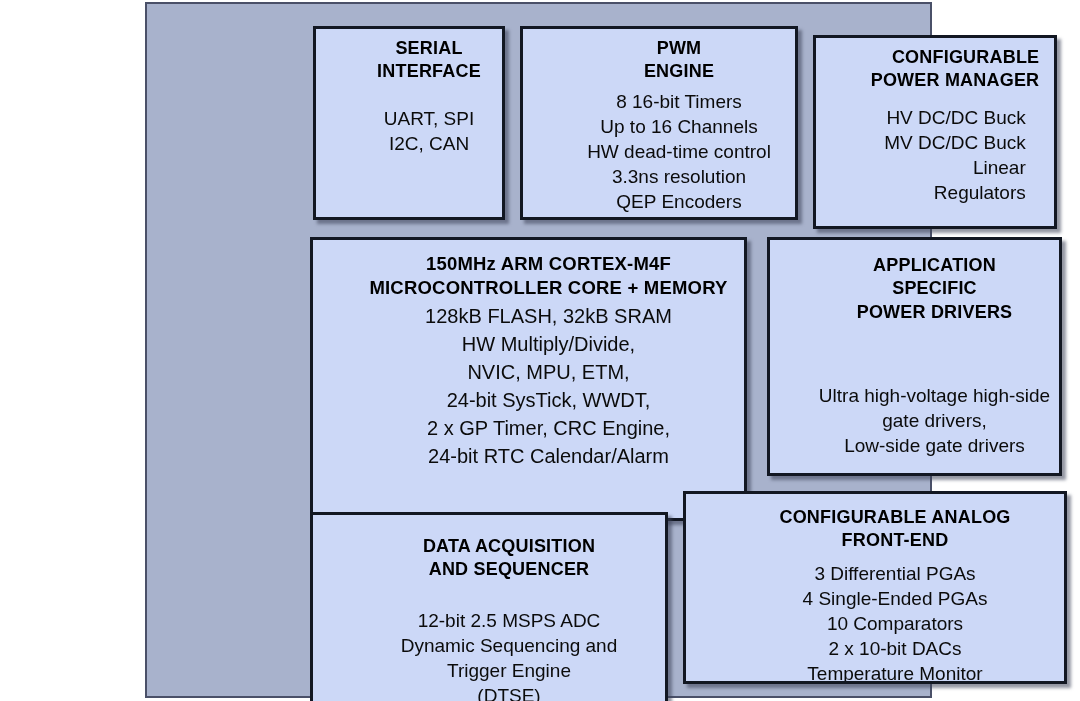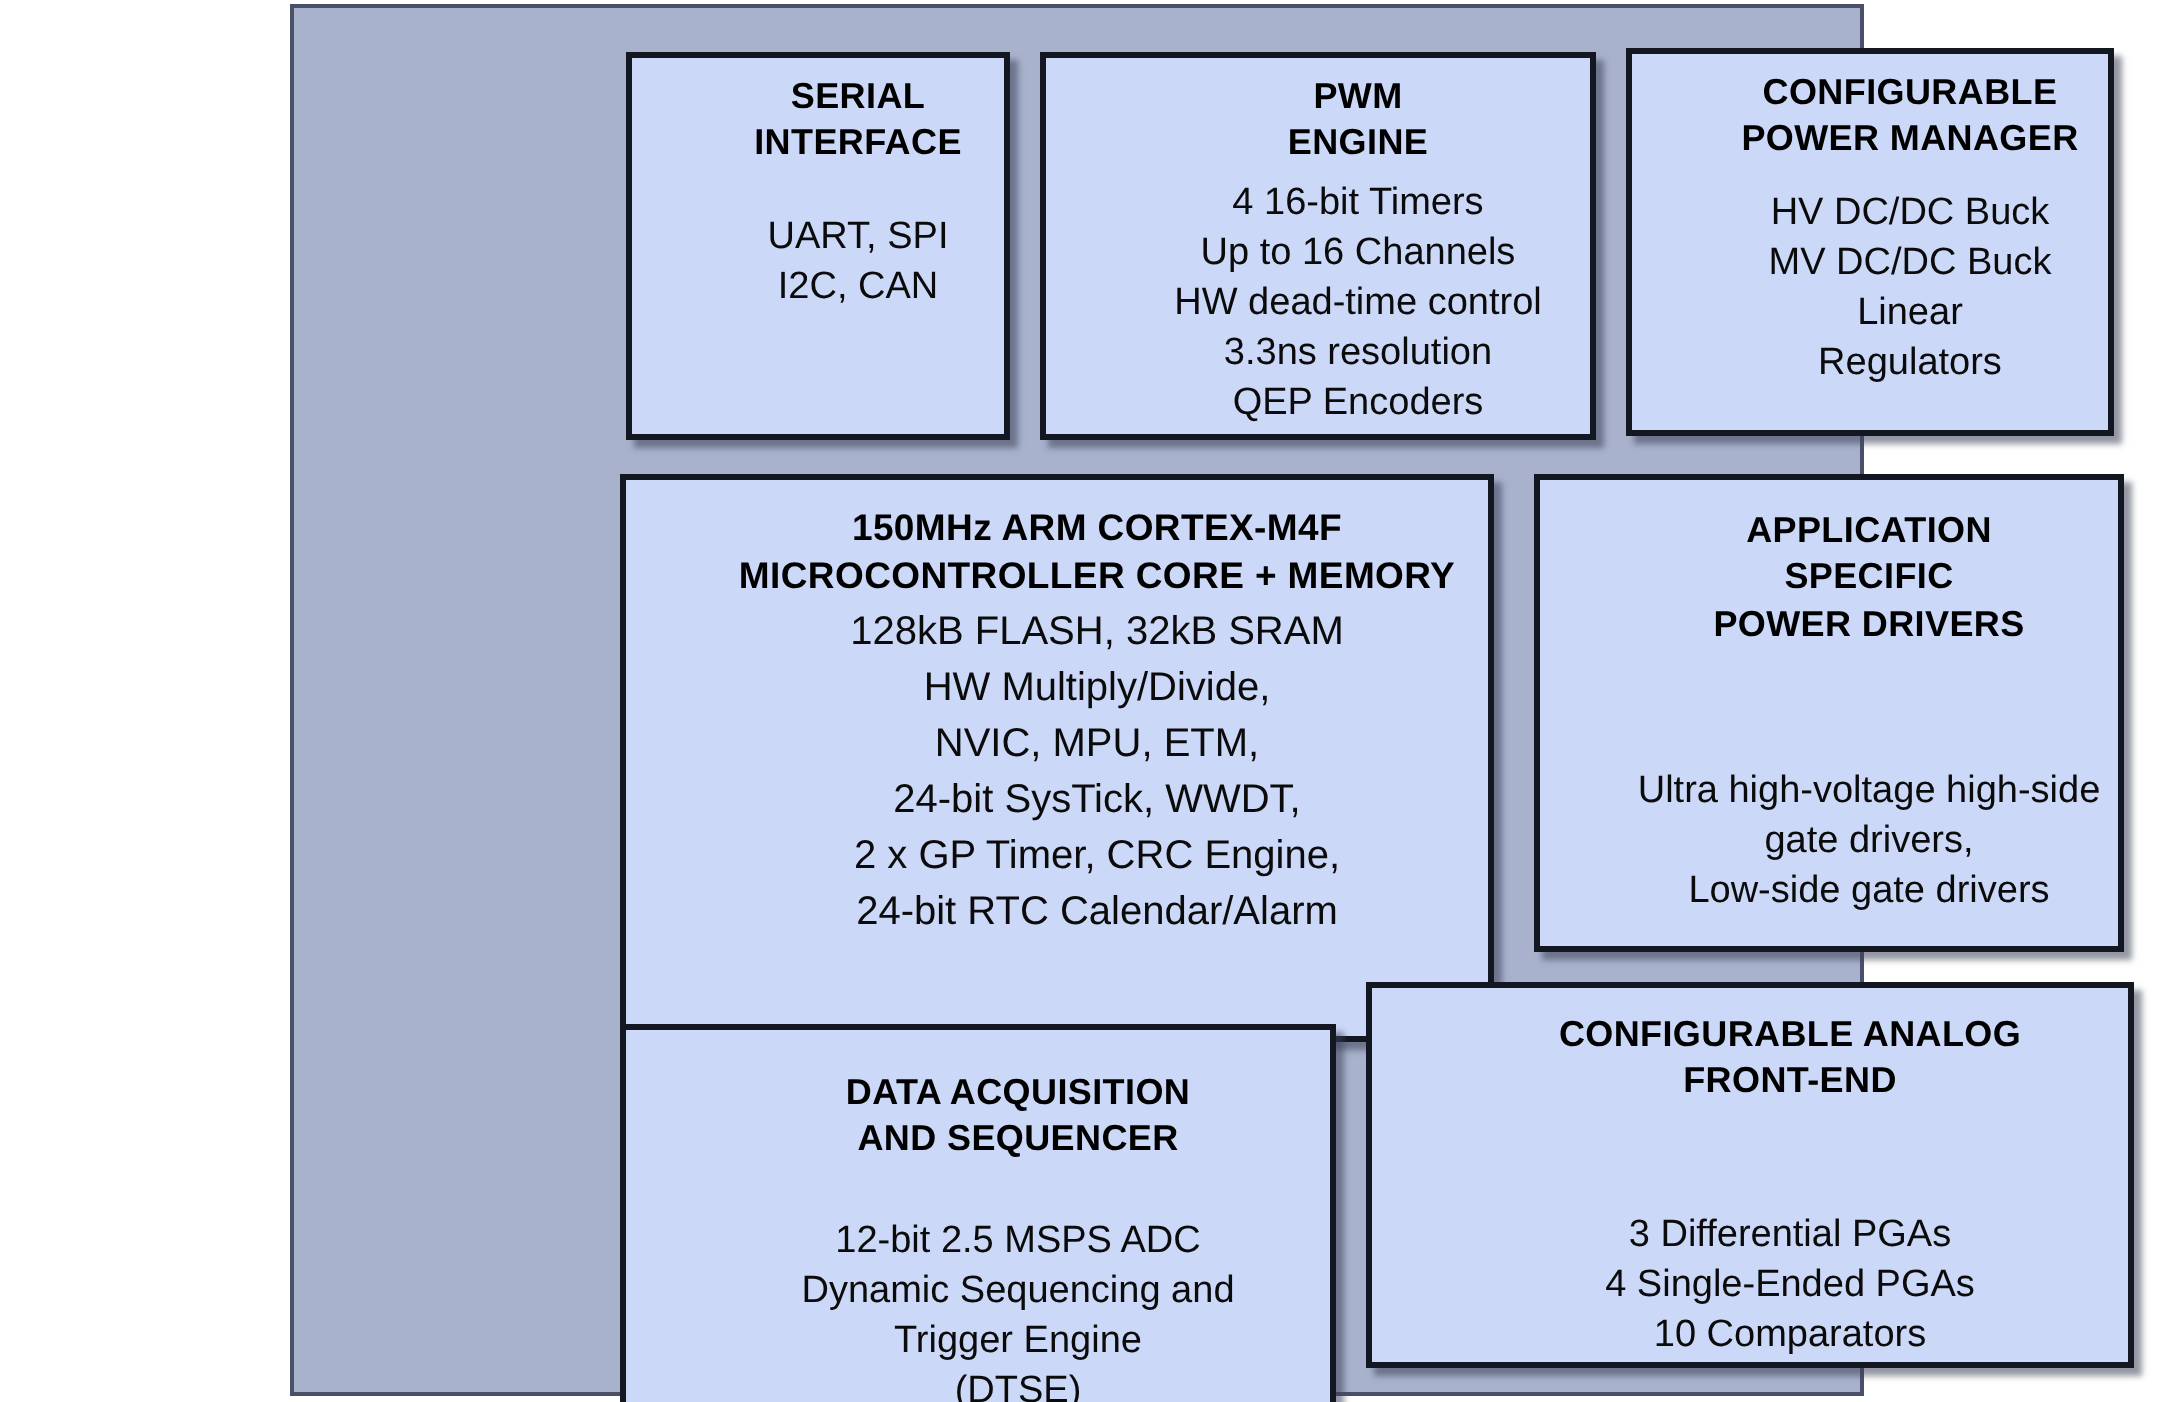--- a/index.html
+++ b/index.html
@@ -76,22 +76,23 @@
   }
   #blk-serial .body { margin-top: 22px; }
 
   #blk-pwm {
     left: 373px; top: 22px; width: 278px; height: 194px;
     padding-top: 8px;
   }
   #blk-pwm .body { margin-top: 5px; }
 
   #blk-power-mgr {
-    left: 666px; top: 20px; width: 244px; height: 194px;
+    left: 666px; top: 31px; width: 244px; height: 194px;
     padding-top: 8px;
+    text-align: right;
   }
   #blk-power-mgr .body { margin-top: 12px; }
 
   #blk-mcu {
     left: 163px; top: 233px; width: 437px; height: 284px;
     padding-top: 12px;
   }
   #blk-mcu .heading { font-size: 18.5px; }
   #blk-mcu .body { margin-top: 2px; font-size: 20px; line-height: 1.40; }
 
@@ -104,42 +105,41 @@
 
   #blk-daq {
     left: 163px; top: 508px; width: 358px; height: 193px;
     padding-top: 20px;
   }
   #blk-daq .body { margin-top: 26px; }
 
   #blk-afe {
     left: 536px; top: 487px; width: 384px; height: 193px;
     padding-top: 12px;
-    gap: 44px;
   }
   #blk-afe .body { margin-top: 8px; }
 </style>
 </head>
 <body>
 
 <div id="canvas">
 
   <div class="chassis">
 
     <div class="block" id="blk-serial">
       <div class="heading">SERIAL
 INTERFACE</div>
       <div class="body">UART, SPI
 I2C, CAN</div>
     </div>
 
     <div class="block" id="blk-pwm">
       <div class="heading">PWM
 ENGINE</div>
-      <div class="body">4 16-bit Timers
+      <div class="body">8 16-bit Timers
 Up to 16 Channels
 HW dead-time control
 3.3ns resolution
 QEP Encoders</div>
     </div>
 
     <div class="block" id="blk-power-mgr">
       <div class="heading">CONFIGURABLE
 POWER MANAGER</div>
       <div class="body">HV DC/DC Buck

